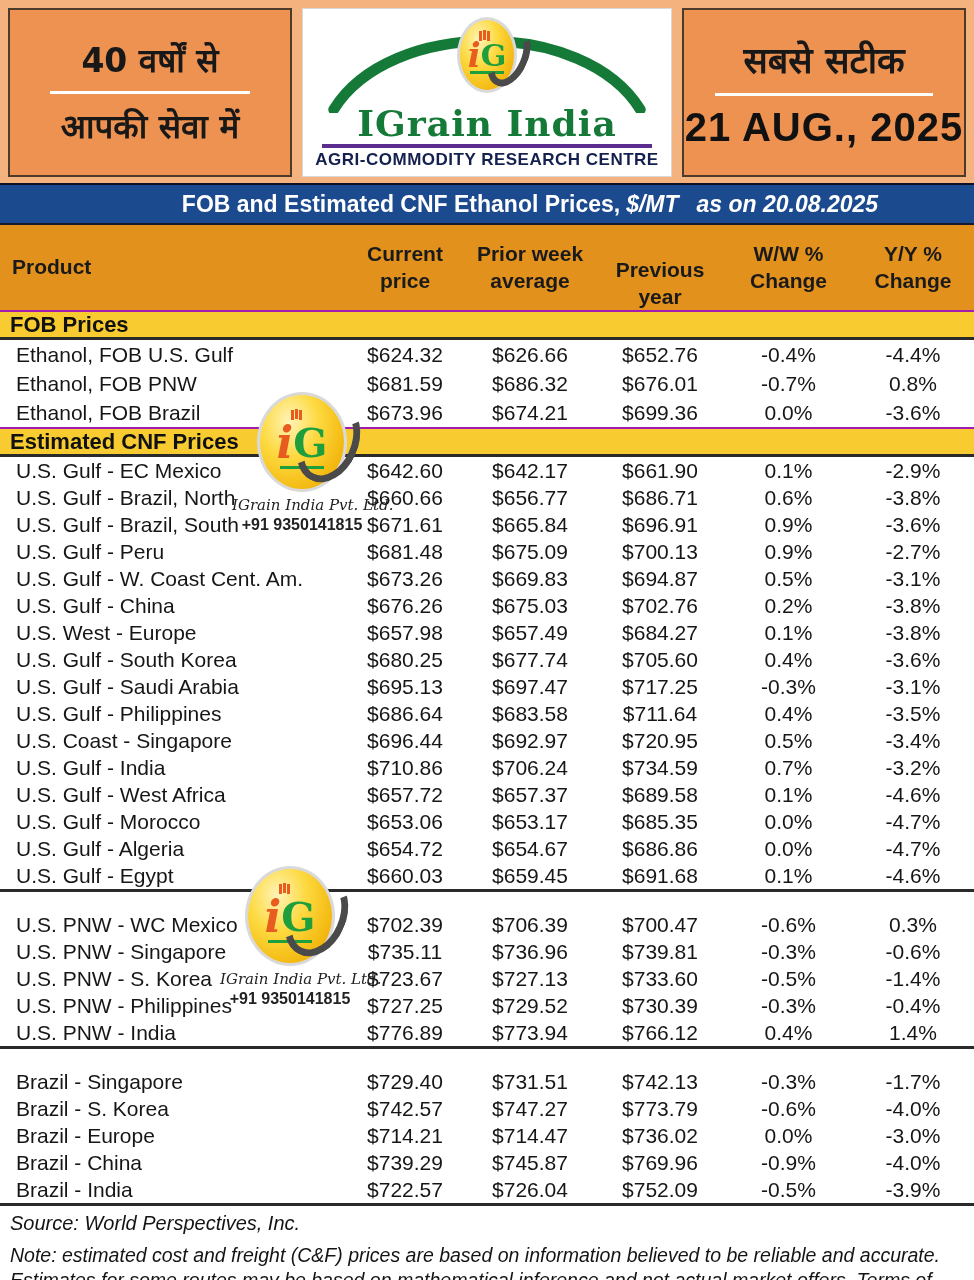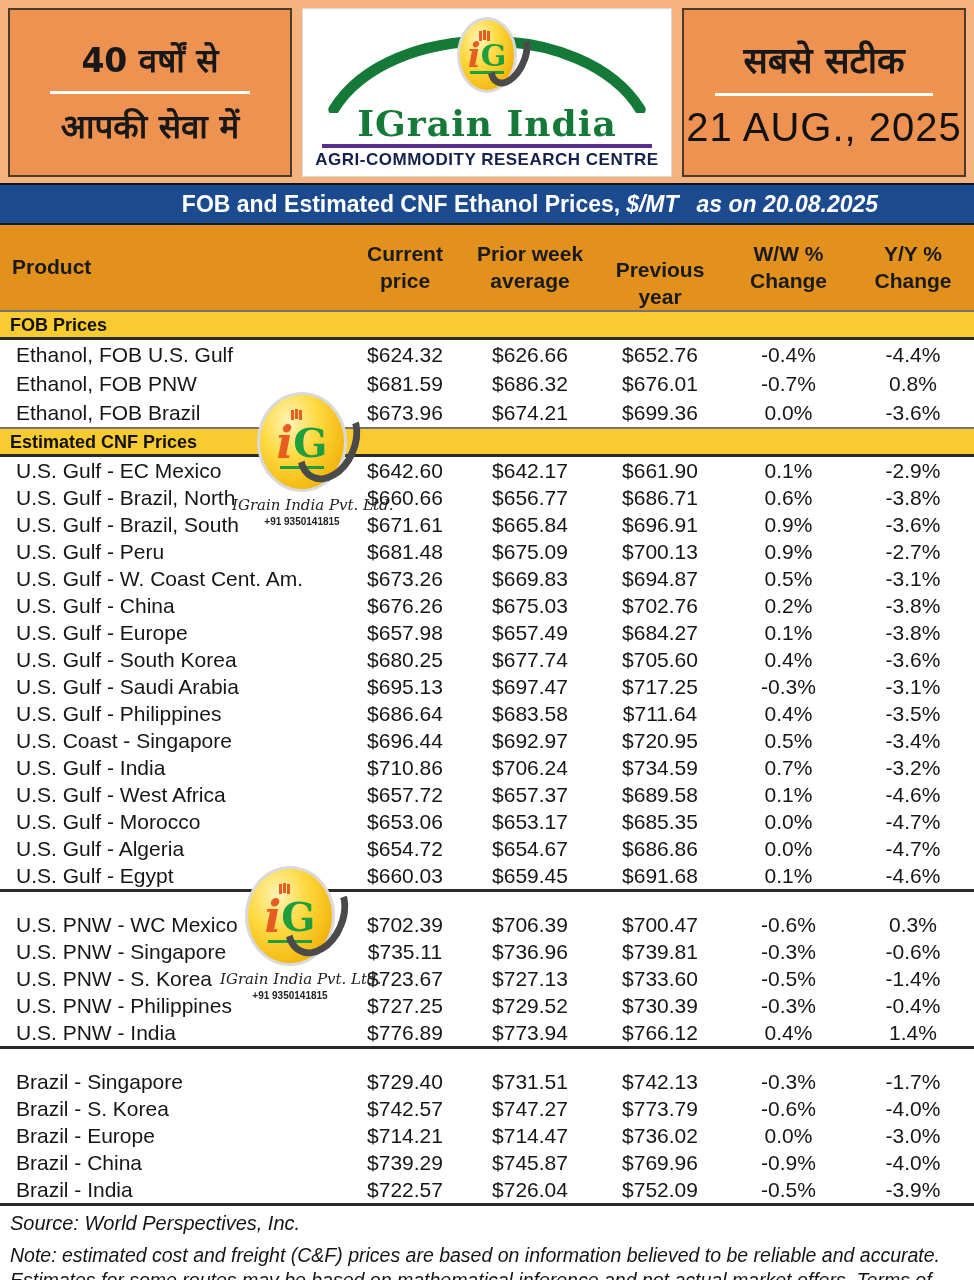--- a/index.html
+++ b/index.html
@@ -9,21 +9,21 @@
 
   
   .masthead { height:183px; background:var(--banner_frame); padding:8px 8px 6px 8px; display:flex; gap:10px; }
   .mast-box { background:var(--banner_orange); border:2px solid #4a3b2a; display:flex; flex-direction:column; align-items:center; justify-content:center; }
   .mast-left, .mast-right { width:284px; }
   .hindi { font-family:"DejaVu Sans", sans-serif; font-weight:bold; color:#181818; }
   .mast-left .hindi { font-size:33px; }
   .mast-right .top-hindi { font-size:36px; }
   .white-rule { height:3px; background:#ffffff; margin:9px 0; width:200px; }
   .mast-right .white-rule { width:218px; }
-  .mast-date { font-size:40px; font-weight:normal; color:#111; letter-spacing:1px; }
+  .mast-date { font-size:40px; font-weight:bold; color:#111; letter-spacing:1px; }
   .mast-center { flex:1; background:#ffffff; border:1px solid #d8d8d8; position:relative; display:flex; flex-direction:column; align-items:center; justify-content:flex-end; padding-bottom:6px; }
   .arch { position:absolute; top:4px; left:50%; transform:translateX(-50%); width:330px; height:100px; }
   .brand-name { font-family:"DejaVu Serif", serif; font-weight:bold; font-size:36px; color:var(--brand_green); line-height:1; letter-spacing:1px; position:relative; z-index:2; }
   .brand-rule { height:4px; background:var(--rule_purple); width:330px; margin:3px 0 2px 0; }
   .brand-tagline { font-size:17px; font-weight:bold; color:#14204e; letter-spacing:0.5px; }
 
   
   .oval { position:absolute; border-radius:50%; border:3px solid #d9d9d9;
           background:radial-gradient(ellipse at 35% 28%, #fff4b8 0%, #fdd93f 38%, #f3b70e 75%, #d99700 100%);
           display:flex; align-items:center; justify-content:center; }
@@ -46,41 +46,41 @@
 
   
   .grid6 { display:grid; grid-template-columns:345px 120px 130px 130px 127px 122px; }
   .colhead { height:85px; background:var(--header_orange); align-items:center; color:#1a1a1a; font-weight:bold; font-size:21px; }
   .hcell { text-align:center; line-height:1.25; padding:0 6px; }
   .hcell.c0 { text-align:left; padding-left:12px; }
   .hcell.c1 span, .hcell.c4 span, .hcell.c5 span { display:inline-block; max-width:90px; }
   .hcell.c2 span { display:inline-block; max-width:110px; }
   .hcell.c3 span { display:inline-block; max-width:100px;margin-top:32px; }
 
-  .band { height:30px; background:var(--gold); border-top:2px solid #737373; border-bottom:3px solid #2a2a2a;
-          font-weight:bold; font-size:18px; color:#111; line-height:26px; padding-left:10px; }
+  .band { height:30px; background:var(--gold); border-top:2px solid #a21caf; border-bottom:3px solid #2a2a2a;
+          font-weight:bold; font-size:22px; color:#111; line-height:26px; padding-left:10px; }
   .trow { height:27px; font-size:21px; color:#161616; align-items:center; }
   .trow.tall { height:29px; }
   .cell { text-align:center; white-space:nowrap; }
   .cell.c0 { text-align:left; padding-left:16px; }
   .group-gap { border-top:3px solid #2a2a2a; height:22px; }
 
   
   .foot { border-top:3px solid #2a2a2a; padding:6px 12px 0 10px; font-style:italic; color:#141414; }
   .foot .src { font-size:20px; margin-bottom:8px; }
   .foot .note { font-size:19.5px; line-height:1.26; }
 
   
   .wm { position:absolute; width:140px; text-align:center; z-index:5; pointer-events:none; }
   .wm-oval { position:relative; width:90px; height:100px; margin:0 auto; top:0; left:0; transform:none; }
   .wm-oval .mono-i { font-size:44px; } .wm-oval .mono-g { font-size:40px; }
   .wm-oval .mono-rule { bottom:20px; width:44px; }
   .wm-oval .wheat { top:14px; }
   .wm-company { font-family:"DejaVu Serif", serif; font-weight:normal; font-style:italic; font-size:15px; color:#222; margin-top:4px; white-space:nowrap; }
-  .wm-phone { font-weight:bold; font-size:10px; color:#222; margin-top:2px; }
+  .wm-phone { font-weight:bold; font-size:16px; color:#222; margin-top:2px; }
   .wm1 { left:232px; top:392px; }
   .wm2 { left:220px; top:866px; }
 </style>
 </head>
 <body>
 
 <div class="page">
 
   <header class="masthead">
     <div class="mast-box mast-left">
@@ -194,21 +194,21 @@
       </div>
       <div class="trow grid6">
         <div class="cell c0">U.S. Gulf - China</div>
         <div class="cell c1">$676.26</div>
         <div class="cell c2">$675.03</div>
         <div class="cell c3">$702.76</div>
         <div class="cell c4">0.2%</div>
         <div class="cell c5">-3.8%</div>
       </div>
       <div class="trow grid6">
-        <div class="cell c0">U.S. Gulf - Europe</div>
+        <div class="cell c0">U.S. West - Europe</div>
         <div class="cell c1">$657.98</div>
         <div class="cell c2">$657.49</div>
         <div class="cell c3">$684.27</div>
         <div class="cell c4">0.1%</div>
         <div class="cell c5">-3.8%</div>
       </div>
       <div class="trow grid6">
         <div class="cell c0">U.S. Gulf - South Korea</div>
         <div class="cell c1">$680.25</div>
         <div class="cell c2">$677.74</div>

